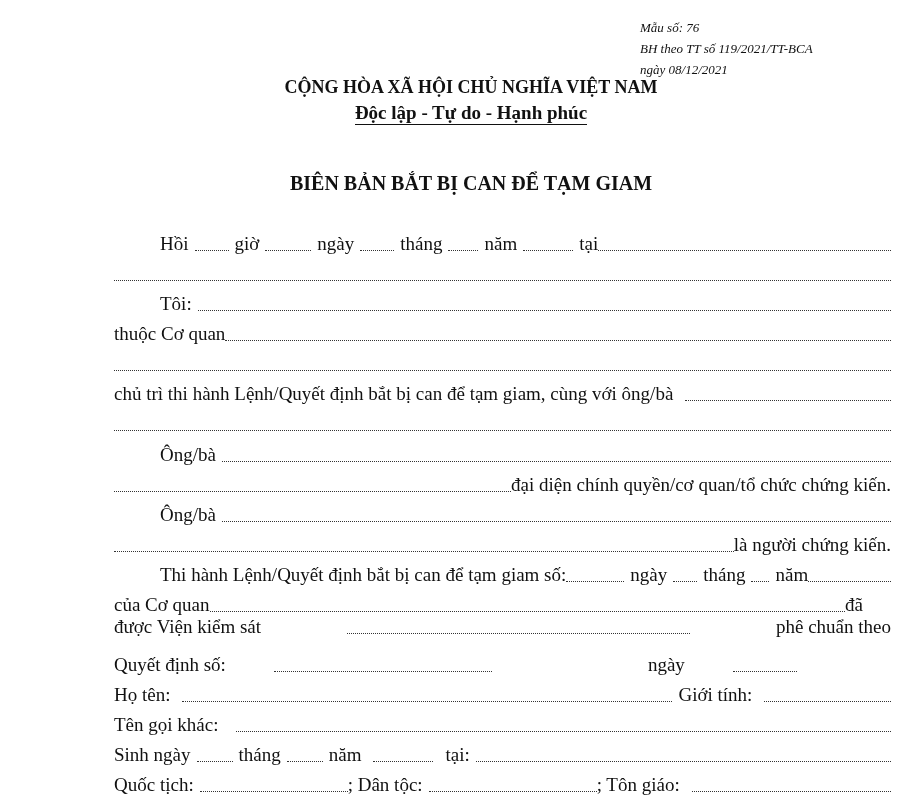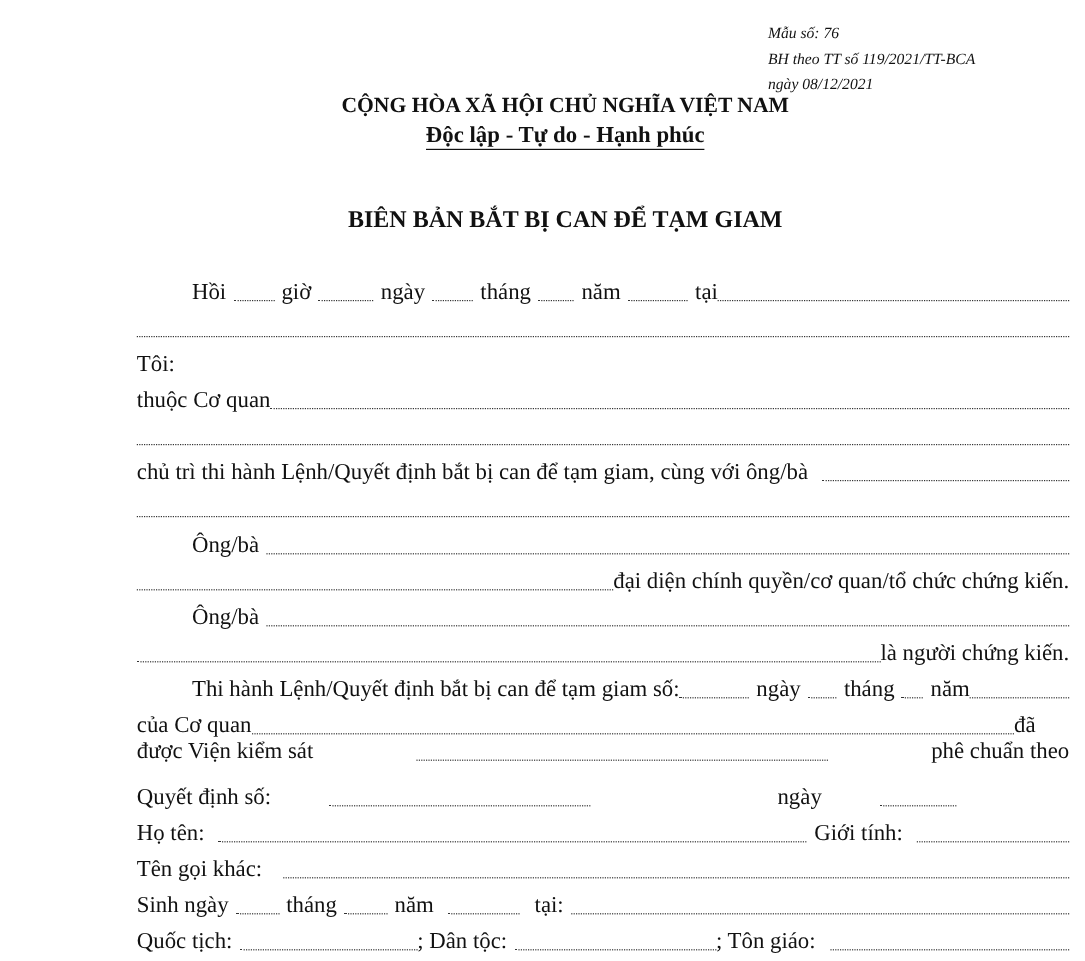--- a/index.html
+++ b/index.html
@@ -64,21 +64,21 @@
     <span class="gap"></span>
   <span class="dots" style="width:50px;"></span>
     <span class="gap"></span>
   <span>tại</span>
   <span class="dots grow"></span>
 </div>
 <div class="line" style="top:259px;">
   <span class="dots grow"></span>
 </div>
 
-<div class="line" style="top:289px;flex-direction:column;">
+<div class="line" style="top:289px;">
   <span style="width:46px;"></span>
   <span>Tôi:</span>
     <span class="gap"></span>
   <span class="dots grow"></span>
 </div>
 <div class="line" style="top:319px;">
   <span>thuộc Cơ quan</span>
   <span class="dots grow"></span>
 </div>
 <div class="line" style="top:349px;">

